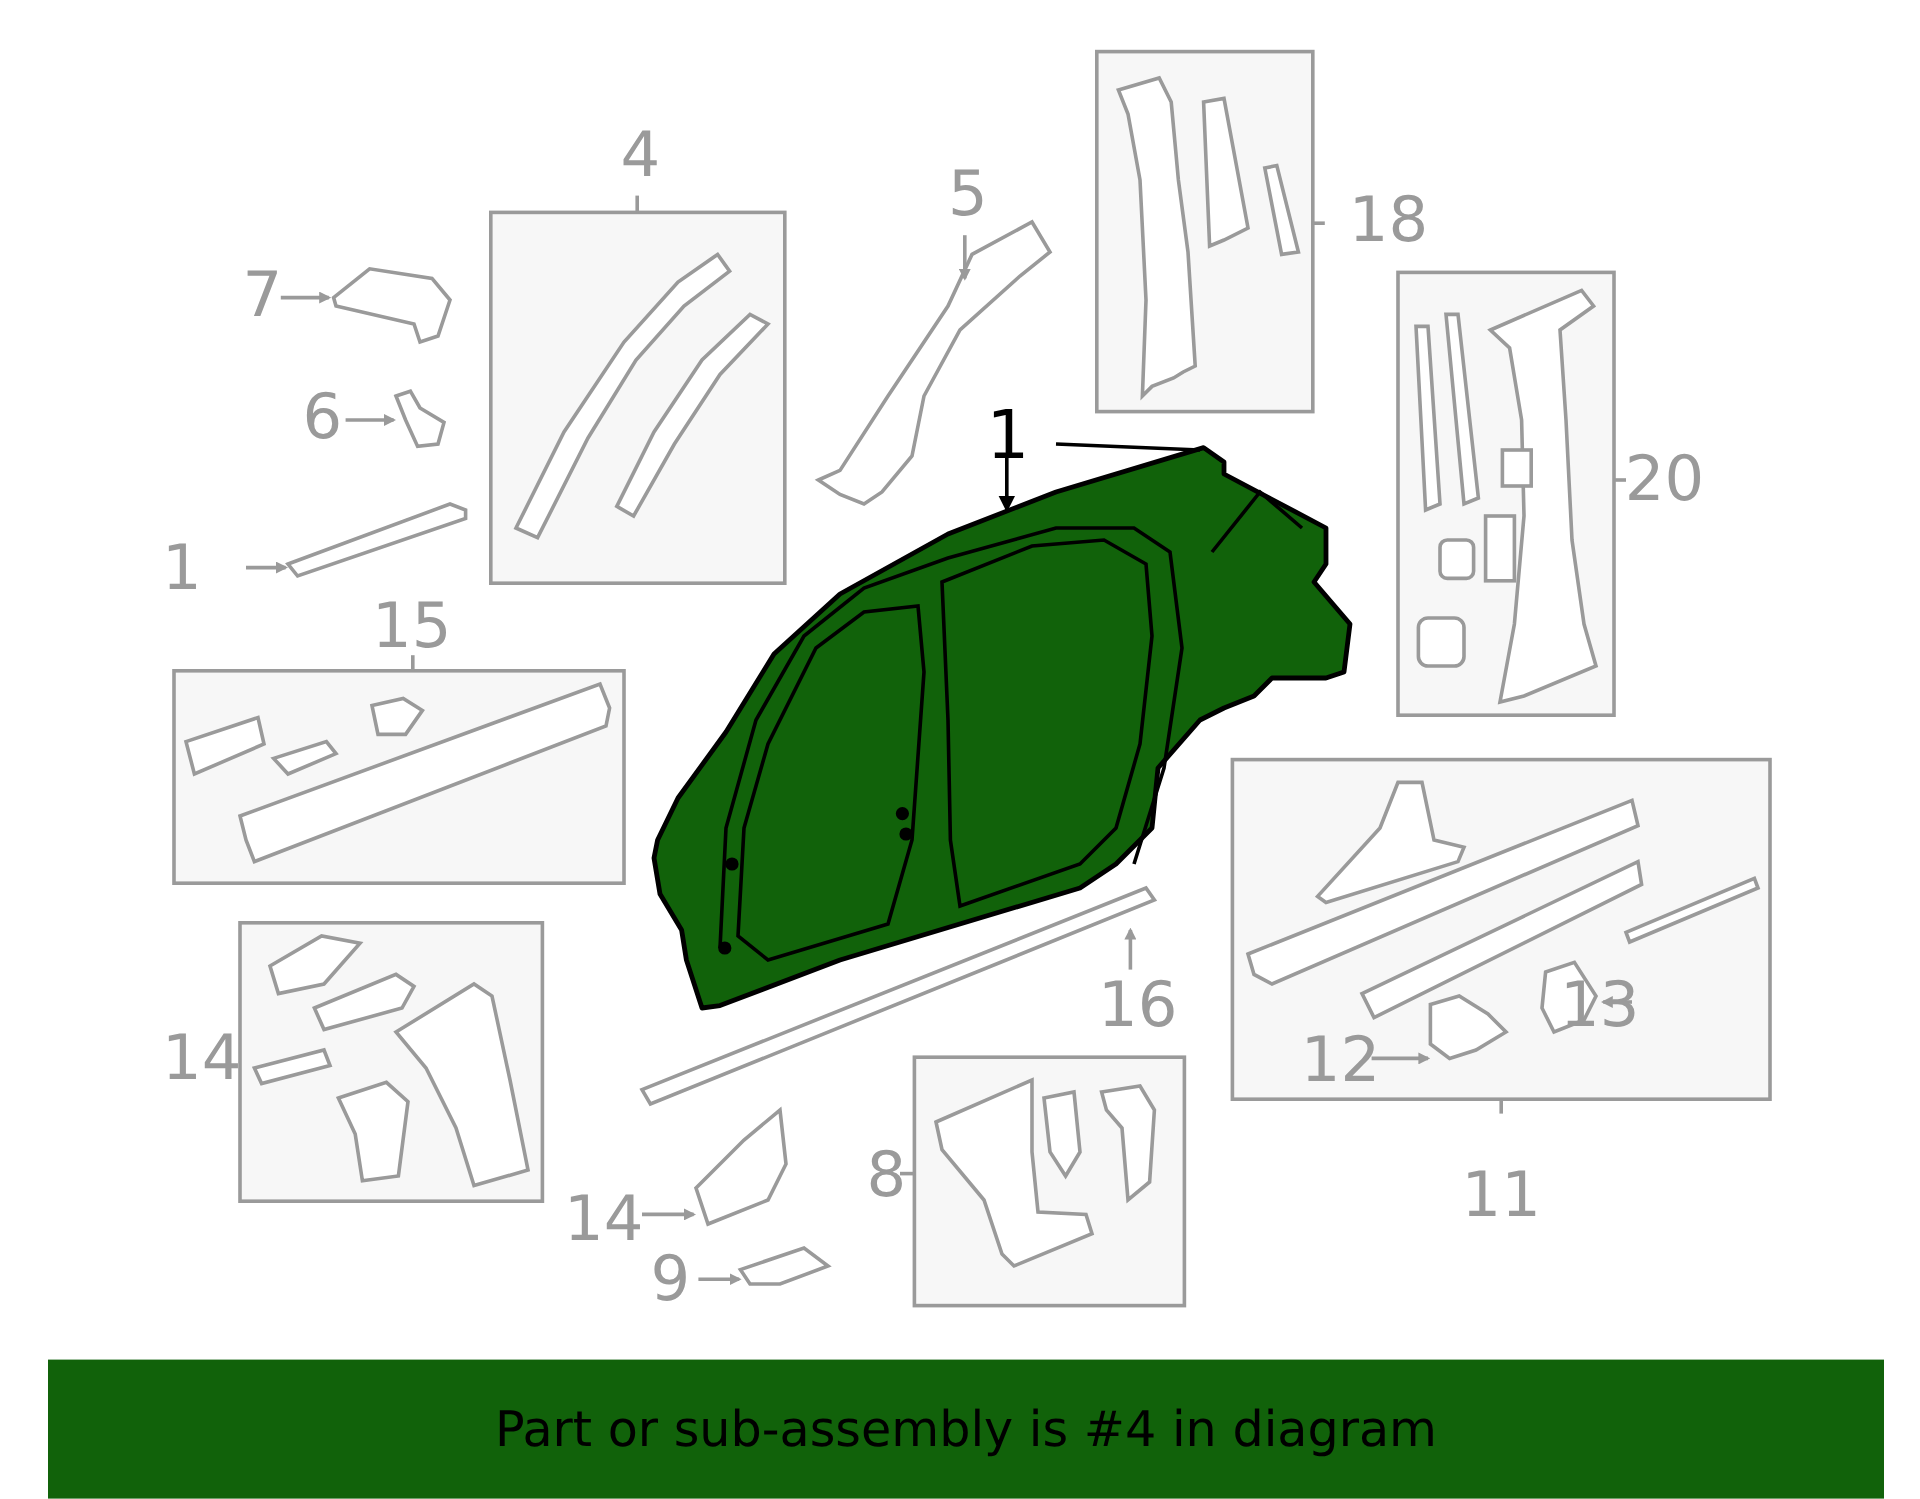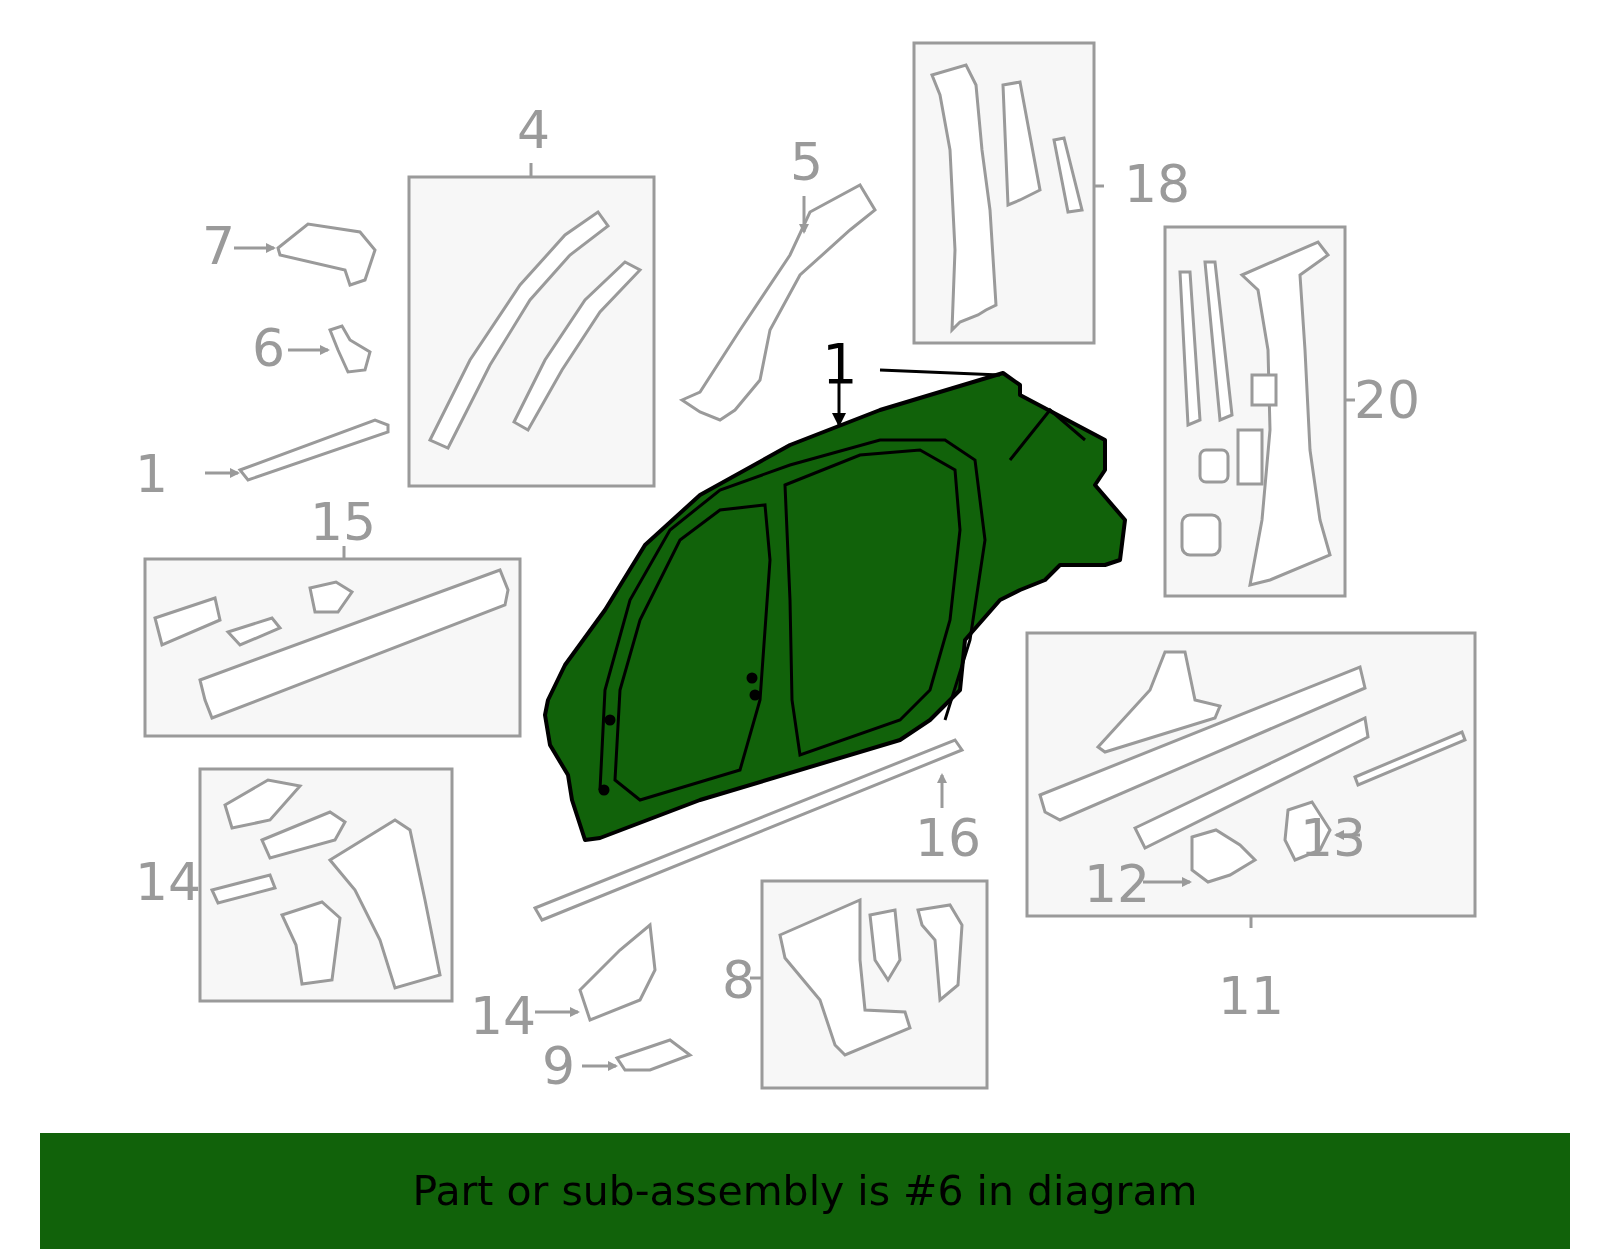--- a/index.html
+++ b/index.html
@@ -154,14 +154,14 @@
   <div class="callout" style="left:1300px;top:812px;">13</div>
   <div class="callout" style="left:470px;top:990px;">14</div>
   <div class="callout" style="left:310px;top:496px;">15</div>
   <div class="callout" style="left:135px;top:448px;">1</div>
   <div class="callout" style="left:915px;top:812px;">16</div>
   <div class="callout" style="left:1124px;top:158px;">18</div>
   <div class="callout" style="left:1354px;top:374px;">20</div>
 </div>
 
 <div id="banner">
-  <div class="line">Part or sub-assembly is #6 in diagram</div>
+  <div class="line">Part or sub-assembly is #4 in diagram</div>
 </div>
 
 </body></html>

